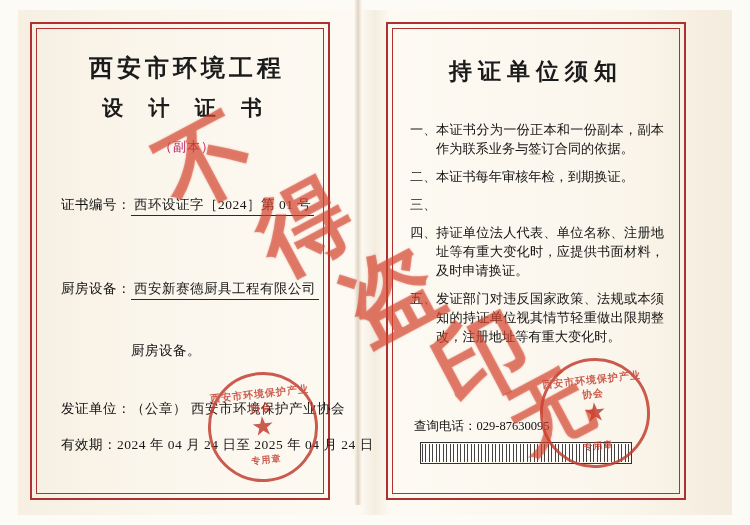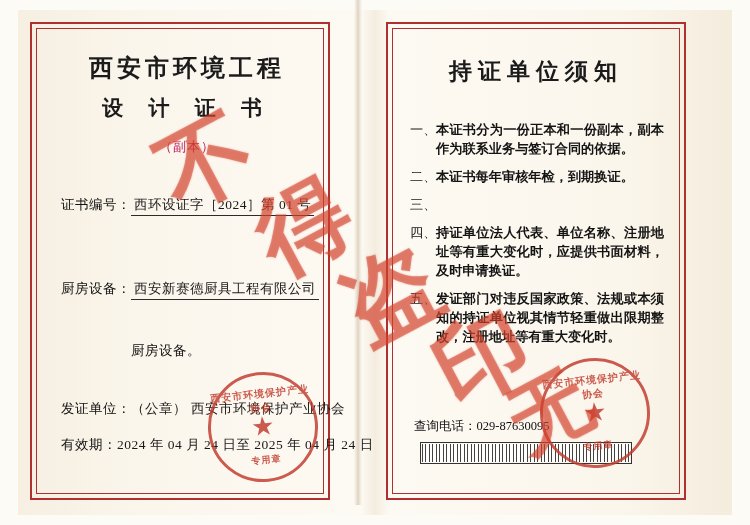--- a/index.html
+++ b/index.html
@@ -147,21 +147,20 @@
     color: #141414;
   }
   .notice-num {
     width: 26px;
     flex: 0 0 26px;
     text-align: left;
   }
   .notice-text {
     flex: 1;
     text-align: justify;
-    font-weight: bold;
   }
   .hotline {
     position: absolute;
     top: 390px;
     left: 22px;
     font-size: 12.5px;
     color: #111;
   }
   .codebox {
     position: absolute;

